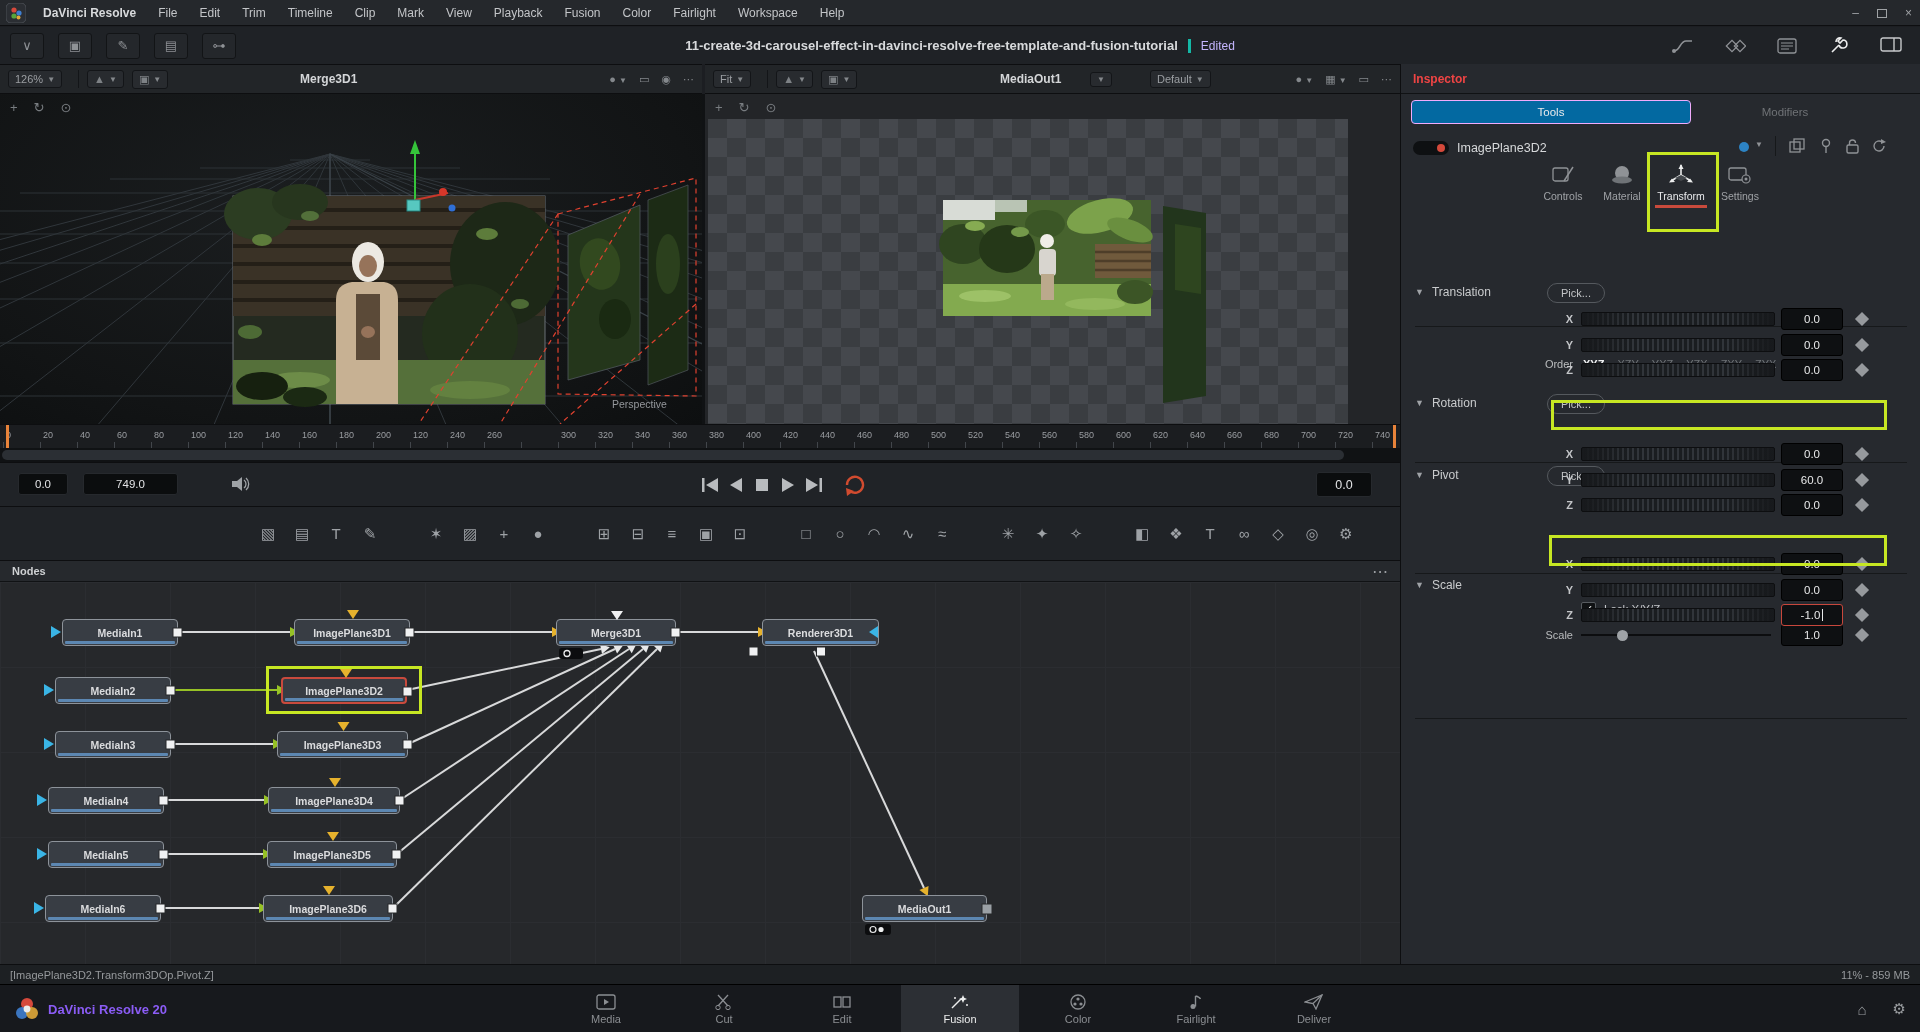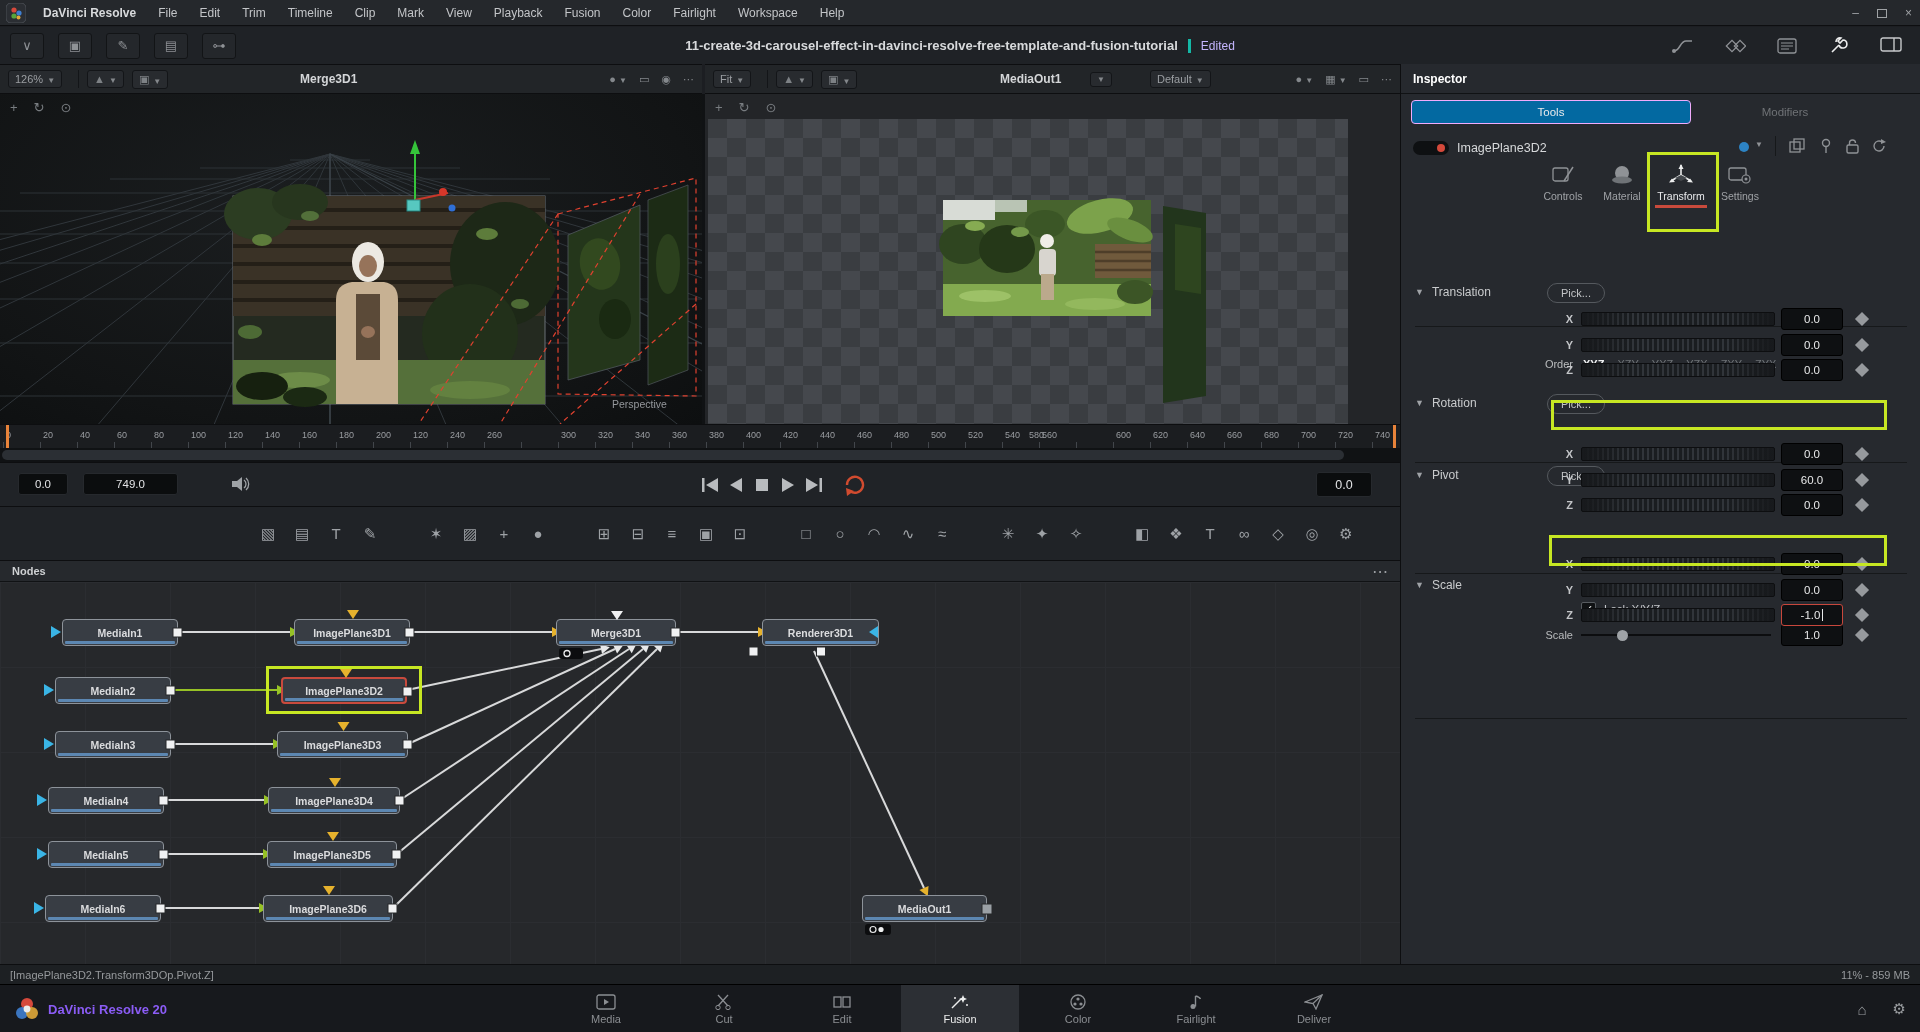--- a/index.html
+++ b/index.html
@@ -14,21 +14,21 @@
   
   #titlebar{left:0;top:27px;width:1920px;height:37px;background:#1f2226;display:flex;align-items:center;}
   .tb-btn{width:34px;height:26px;background:#24272b;border:1px solid #121416;border-radius:3px;margin-right:14px;color:#8f9296;font-size:13px;display:flex;align-items:center;justify-content:center;}
   #title-center{position:absolute;left:0;right:0;top:0;height:37px;display:flex;align-items:center;justify-content:center;gap:10px;pointer-events:none;}
   #page-title{font-size:13px;font-weight:bold;color:#d8dadc;}
   #edited-badge{font-size:12px;color:#c4b5fd;border-left:3px solid #14b8a6;padding-left:10px;}
   .tbr-icon{width:30px;height:24px;display:flex;align-items:center;justify-content:center;color:#8f9296;}
   
   .vhead{top:64px;height:30px;background:#222528;border-bottom:1px solid #0d0e10;border-top:1px solid #0d0e10;display:flex;align-items:center;font-size:11px;color:#a9acb0;}
   .vh-title{position:absolute;font-size:12px;color:#d4d6d8;font-weight:bold;}
-  .chip{display:flex;align-items:flex-end;gap:4px;background:#282b2f;border:1px solid #131518;border-radius:3px;padding:2px 6px;margin-right:8px;color:#9b9ea2;}
+  .chip{display:flex;align-items:center;gap:4px;background:#282b2f;border:1px solid #131518;border-radius:3px;padding:2px 6px;margin-right:8px;color:#9b9ea2;}
   .chev{font-size:8px;color:#84888c;}
   .vh-sep{width:1px;height:18px;background:#131518;margin:0 8px;}
   
   #viewport-left{left:0;top:94px;width:702px;height:330px;background:radial-gradient(ellipse at 45% 35%,#1b1e20 0%,#121415 70%,#0d0f10 100%);overflow:hidden;}
   #viewport-right{left:705px;top:94px;width:695px;height:330px;background:#232528;overflow:hidden;}
   .vsep{left:702px;top:94px;width:3px;height:330px;background:#101214;}
   #checker{left:3px;top:25px;width:640px;height:305px;background:repeating-conic-gradient(#45484d 0% 25%, #3a3d41 0% 50%) 0 0/38px 38px;}
   .nav-glyphs{position:absolute;left:10px;top:6px;display:flex;gap:16px;color:#787c80;font-size:13px;z-index:5;}
   #persp-label{position:absolute;left:612px;top:304px;font-size:10.5px;color:#94979b;z-index:6;}
   
@@ -56,21 +56,21 @@
   #statusbar{left:0;top:964px;width:1920px;height:20px;background:#1d2023;border-top:1px solid #0d0e10;display:flex;align-items:center;justify-content:space-between;padding:0 10px;font-size:11px;color:#96999c;}
   
   #bottombar{left:0;top:984px;width:1920px;height:48px;background:#17191d;border-top:1px solid #000;}
   #brand{position:absolute;left:14px;top:0;height:48px;display:flex;align-items:center;gap:8px;font-size:13px;font-weight:bold;color:#8b5cf6;}
   #pages{position:absolute;left:50%;transform:translateX(-50%);top:0;height:48px;display:flex;}
   .page-tab{width:118px;height:48px;display:flex;flex-direction:column;align-items:center;justify-content:center;gap:3px;color:#8b8e92;font-size:11px;}
   .page-tab.active{background:#2c2f34;color:#eceded;}
   #bottom-right{position:absolute;right:14px;top:0;height:48px;display:flex;align-items:center;gap:26px;color:#9a9da0;font-size:15px;}
   
   #inspector{left:1400px;top:64px;width:520px;height:900px;background:#26292e;border-left:1px solid #0d0e10;}
-  #insp-header{position:absolute;left:0;top:0;width:520px;height:30px;border-bottom:1px solid #101214;display:flex;align-items:center;padding-left:12px;font-size:12px;font-weight:bold;color:#ffffff;}
+  #insp-header{position:absolute;left:0;top:0;width:520px;height:30px;border-bottom:1px solid #101214;display:flex;align-items:center;padding-left:12px;font-size:12px;font-weight:bold;color:#ef4444;}
   .insp-tab{position:absolute;height:24px;display:flex;align-items:center;justify-content:center;font-size:11.5px;border-radius:4px;}
   #node-row{position:absolute;left:0;top:68px;width:520px;height:32px;display:flex;align-items:center;}
   #node-toggle{position:absolute;left:12px;width:36px;height:14px;background:#0e1012;border-radius:7px;}
   #node-toggle .dot{position:absolute;right:4px;top:3px;width:8px;height:8px;border-radius:50%;background:#d4493b;}
   #node-name{position:absolute;left:56px;font-size:12.5px;color:#d6d8da;}
   .hdr-ic{position:absolute;top:6px;color:#8f9296;}
   .ntab{position:absolute;width:62px;text-align:center;color:#9fa2a6;font-size:10.5px;}
   .ntab .ic{height:30px;display:flex;align-items:center;justify-content:center;color:#8f9296;}
   .ntab.active{color:#e9eaec;}
   .ntab.active .ic{color:#e9eaec;}
@@ -422,21 +422,21 @@
       <span class="tick-label" style="left: 894px;">480</span>
       <span class="tick-mark" style="left: 891px;"></span>
       <span class="tick-label" style="left: 931px;">500</span>
       <span class="tick-mark" style="left: 928px;"></span>
       <span class="tick-label" style="left: 968px; text-align: center;">520</span>
       <span class="tick-mark" style="left: 965px;"></span>
       <span class="tick-label" style="left: 1005px;">540</span>
       <span class="tick-mark" style="left: 1002px;"></span>
       <span class="tick-label" style="left: 1042px;">560</span>
       <span class="tick-mark" style="left: 1039px;"></span>
-      <span class="tick-label" style="left: 1029px;">580</span>
+      <span class="tick-label" style="left: 1079px;">580</span>
       <span class="tick-mark" style="left: 1076px;"></span>
       <span class="tick-label" style="left: 1116px;">600</span>
       <span class="tick-mark" style="left: 1113px;"></span>
       <span class="tick-label" style="left: 1153px;">620</span>
       <span class="tick-mark" style="left: 1150px;"></span>
       <span class="tick-label" style="left: 1190px;">640</span>
       <span class="tick-mark" style="left: 1187px;"></span>
       <span class="tick-label" style="left: 1227px;">660</span>
       <span class="tick-mark" style="left: 1224px;"></span>
       <span class="tick-label" style="left: 1264px;">680</span>

